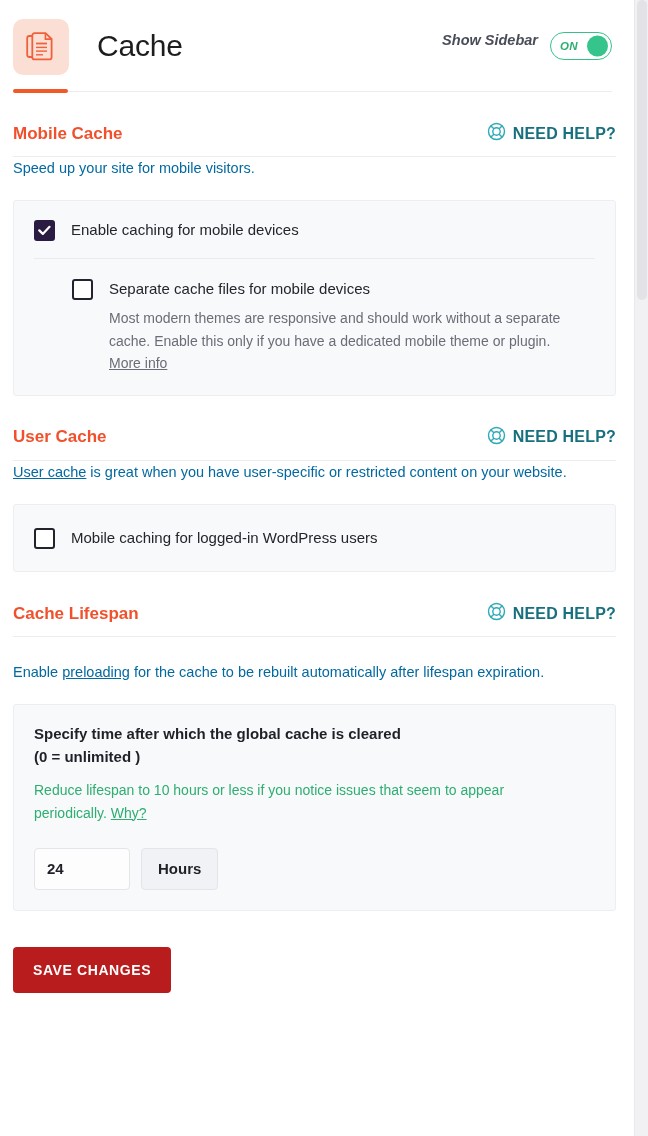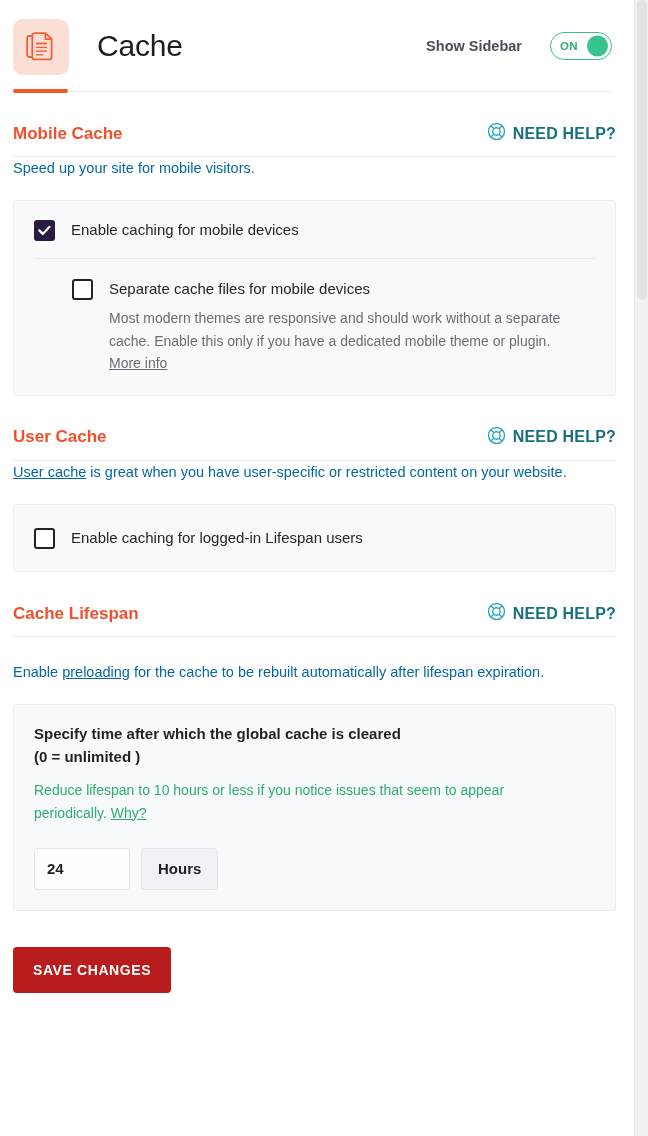--- a/index.html
+++ b/index.html
@@ -58,22 +58,23 @@
     font-size: 30px;
     font-weight: 400;
     color: #1d1d1f;
     margin-left: 28px;
     letter-spacing: -0.2px;
     white-space: nowrap;
   }
   .header-right {
     margin-left: auto;
     display: flex;
-    align-items: center;
-    gap: 28px;
+    align-items: flex-start;
+    gap: 12px;
+    font-style: italic;
   }
   .sidebar-label {
     font-size: 14.5px;
     font-weight: bold;
     color: #4a4d58;
     white-space: nowrap;
   }
   .toggle {
     width: 62px; height: 28px;
     border-radius: 14px;
@@ -366,21 +367,21 @@
         </a>
       </div>
 
       <div class="section-desc">
         <a href="#" class="inline-link">User cache</a><span> is great when you have user-specific or restricted content on your website.</span>
       </div>
 
       <div class="box box-tight">
         <div class="row">
           <span class="cb cb-off"></span>
-          <span class="cb-label">Enable caching for logged-in Lifespan users</span>
+          <span class="cb-label">Mobile caching for logged-in WordPress users</span>
         </div>
       </div>
     </div>
 
     <div class="section">
       <div class="section-head">
         <div class="section-title">Cache Lifespan</div>
         <a class="need-help" href="#">
           <span>
             <svg width="19" height="19" viewBox="0 0 20 20" fill="none">

